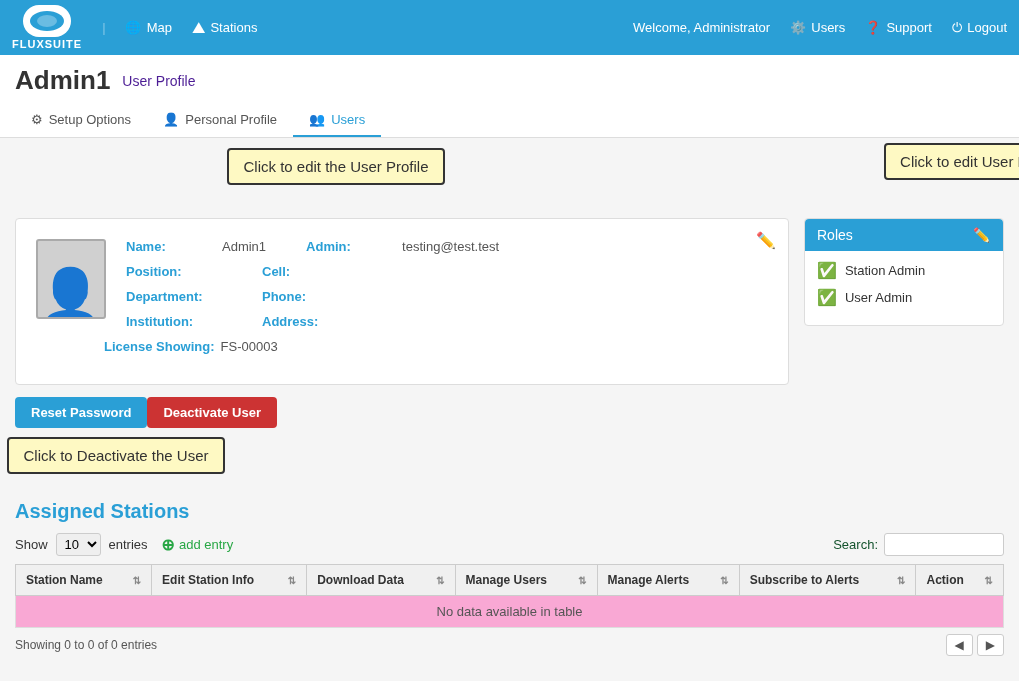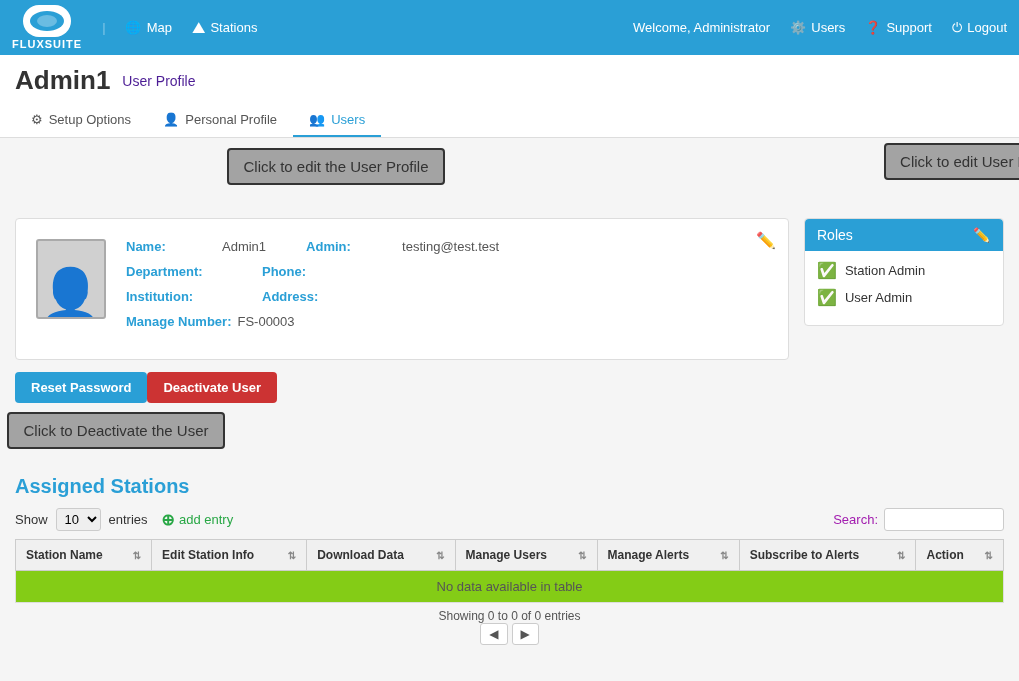--- a/index.html
+++ b/index.html
@@ -38,46 +38,46 @@
 
     
     .roles-card { background: white; border: 1px solid #ddd; border-radius: 4px; width: 200px; align-self: flex-start; }
     .roles-header { background: #2a9fd6; color: white; padding: 8px 12px; display: flex; justify-content: space-between; align-items: center; border-radius: 4px 4px 0 0; font-size: 14px; }
     .roles-header .edit-icon { cursor: pointer; }
     .roles-body { padding: 10px 12px; }
     .role-item { display: flex; align-items: center; gap: 8px; margin-bottom: 8px; font-size: 13px; color: #333; }
     .role-check { color: #28a745; font-size: 16px; }
 
     
-    .callout-box { position: absolute; background: #a3a3a3; border: 2px solid #333; border-radius: 4px; padding: 8px 14px; font-size: 15px; color: #333; z-index: 10; white-space: nowrap; }
+    .callout-box { position: absolute; background: #fef9c3; border: 2px solid #333; border-radius: 4px; padding: 8px 14px; font-size: 15px; color: #333; z-index: 10; white-space: nowrap; }
     .btn { padding: 8px 16px; border: none; border-radius: 4px; cursor: pointer; font-size: 13px; font-weight: bold; color: white; }
     .btn-reset { background: #2a9fd6; }
     .btn-deactivate { background: #cc3333; }
 
     
     .stations-section { padding: 0 15px 15px 15px; }
     .section-title { font-size: 20px; color: #2a9fd6; font-weight: bold; margin-bottom: 10px; }
     .table-controls { display: flex; align-items: center; gap: 8px; margin-bottom: 8px; }
     .show-label { color: #333; font-size: 13px; }
     .entries-select { border: 1px solid #ccc; border-radius: 3px; padding: 2px 4px; font-size: 13px; }
     .entries-label { color: #333; font-size: 13px; }
     .add-entry { display: flex; align-items: center; gap: 4px; color: #28a745; font-size: 13px; cursor: pointer; margin-left: 6px; }
     .search-area { margin-left: auto; display: flex; align-items: center; gap: 6px; }
-    .search-label { font-size: 13px; color: #a21caf; }
+    .search-label { font-size: 13px; color: #14532d; }
     .search-input { border: 1px solid #ccc; border-radius: 3px; padding: 3px 6px; width: 120px; }
 
     
-    .data-table { width: 100%; border-collapse: collapse; border: 1px solid #ddd; background: #84cc16; }
+    .data-table { width: 100%; border-collapse: collapse; border: 1px solid #ddd; background: #f9a8d4; }
     .data-table th { background: #f0f0f0; border: 1px solid #ccc; padding: 8px 10px; text-align: left; font-size: 12px; color: #333; white-space: nowrap; }
     .data-table td { border: 1px solid #ddd; padding: 8px 10px; text-align: center; font-size: 13px; color: #555; }
     .th-sort { display: flex; align-items: center; gap: 4px; justify-content: space-between; }
     .sort-icon { color: #888; font-size: 10px; }
 
     
-    .pagination-row { display: flex; align-items: center; justify-content: space-between; padding: 6px 0; flex-direction: column; }
+    .pagination-row { display: flex; align-items: center; justify-content: space-between; padding: 6px 0; }
     .showing-text { font-size: 12px; color: #555; }
     .pagination-btns { display: flex; gap: 4px; }
     .page-btn { border: 1px solid #ccc; background: white; padding: 3px 8px; cursor: pointer; border-radius: 3px; font-size: 12px; color: #555; }
     .profile-roles-area { display: flex; gap: 15px; padding: 0 15px; position: relative; }
 
     .clearfix::after { content: ''; display: table; clear: both; }
   </style>
 </head>
 <body>
 
@@ -176,41 +176,51 @@
           <span class="field-label">Name:</span>
           <span class="field-value">Admin1</span>
         </div>
         <div class="profile-field">
           <span class="field-label">Admin:</span>
           <span class="field-value">testing@test.test</span>
         </div>
       </div>
       <div class="profile-row">
         <div class="profile-field">
+          <span class="field-label">Position:</span>
+          <span class="field-value"></span>
+        </div>
+        <div class="profile-field">
+          <span class="field-label">Cell:</span>
+          <span class="field-value"></span>
+        </div>
+      </div>
+      <div class="profile-row">
+        <div class="profile-field">
           <span class="field-label">Department:</span>
           <span class="field-value"></span>
         </div>
         <div class="profile-field">
           <span class="field-label">Phone:</span>
           <span class="field-value"></span>
         </div>
       </div>
       <div class="profile-row">
         <div class="profile-field">
           <span class="field-label">Institution:</span>
           <span class="field-value"></span>
         </div>
         <div class="profile-field">
           <span class="field-label">Address:</span>
           <span class="field-value"></span>
         </div>
       </div>
       <div class="profile-row">
         <div class="profile-field">
-          <span class="field-label">Manage Number:</span>
+          <span class="field-label">License Showing:</span>
           <span class="field-value">FS-00003</span>
         </div>
       </div>
     </div>
   </div>
 
   <div class="roles-card">
     <div class="roles-header">
       <span>Roles</span>
       <span class="edit-icon">✏️</span>

